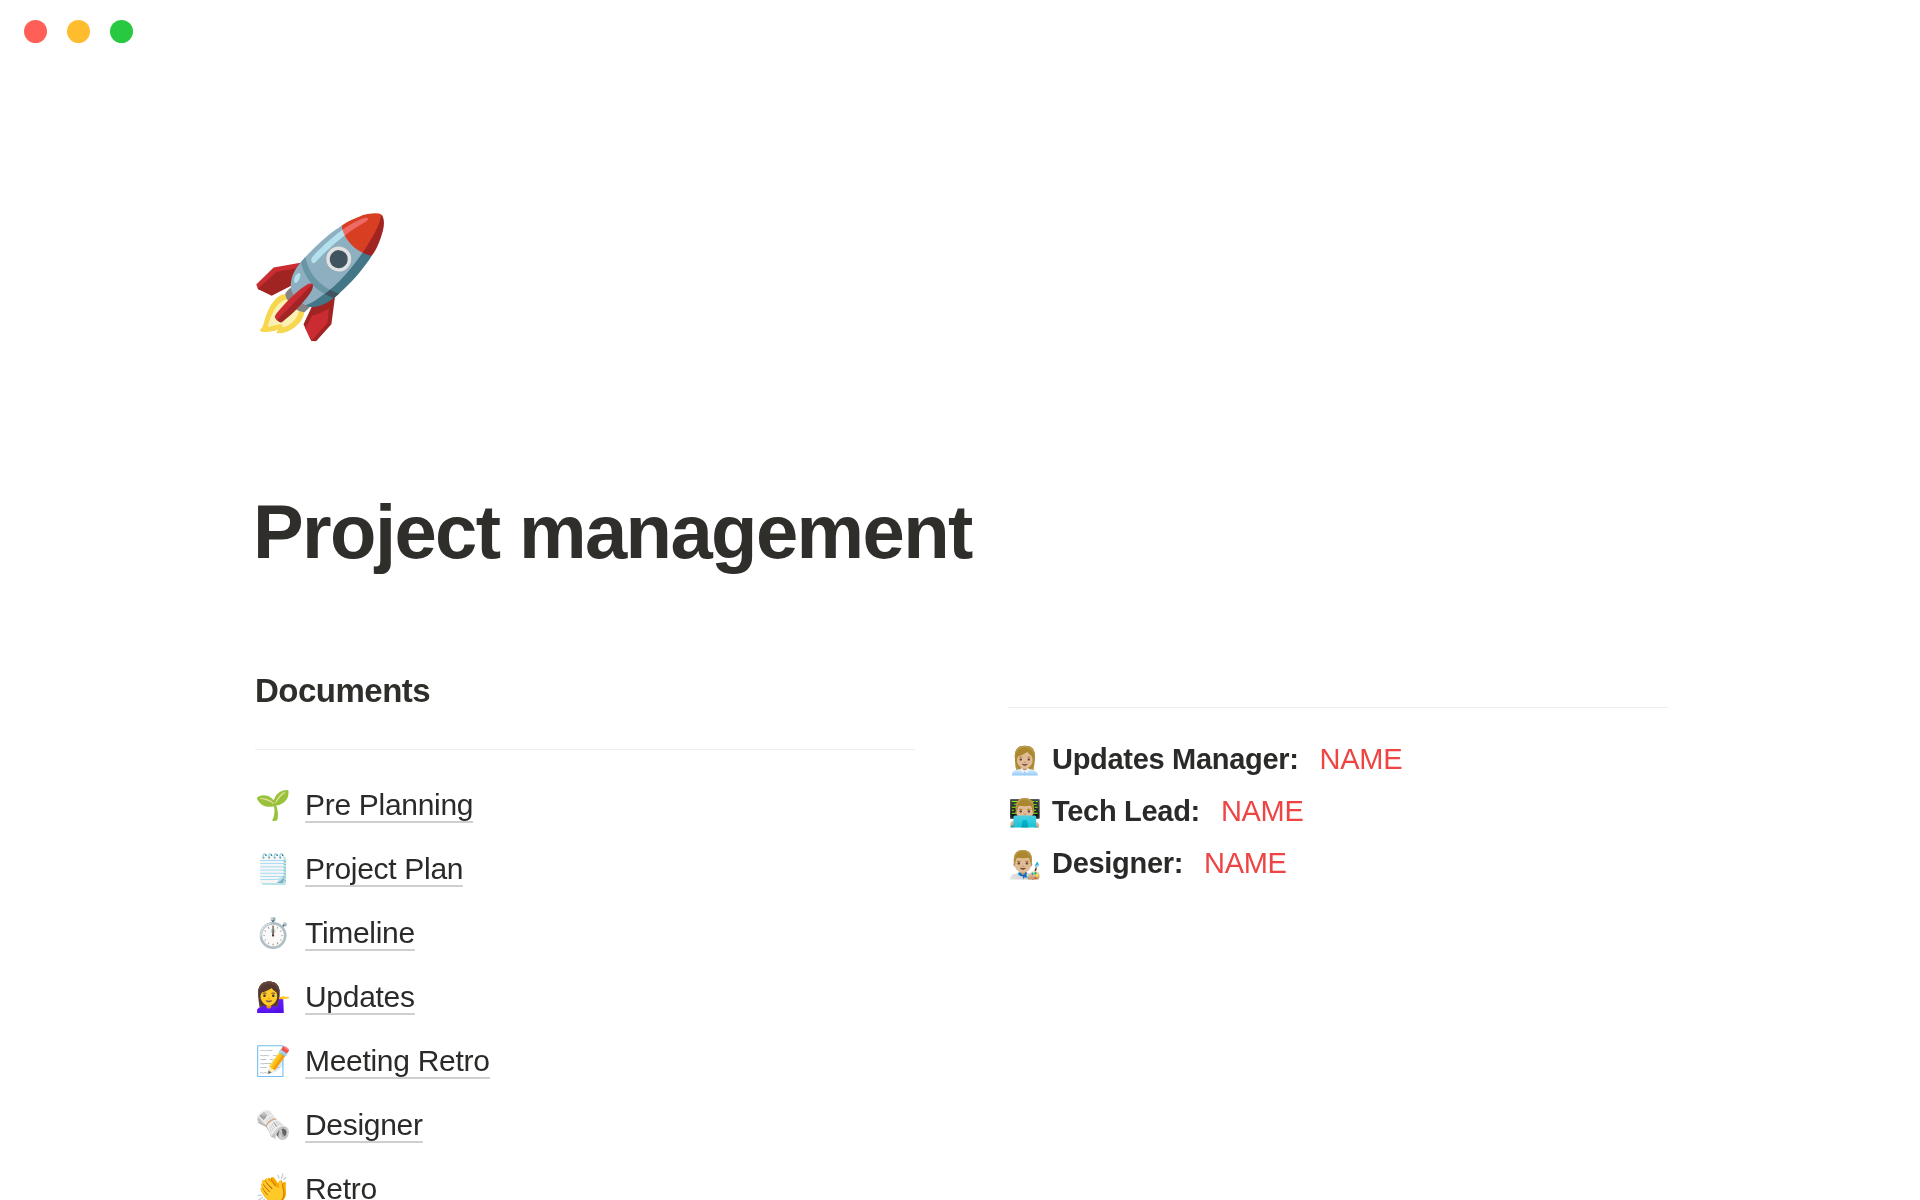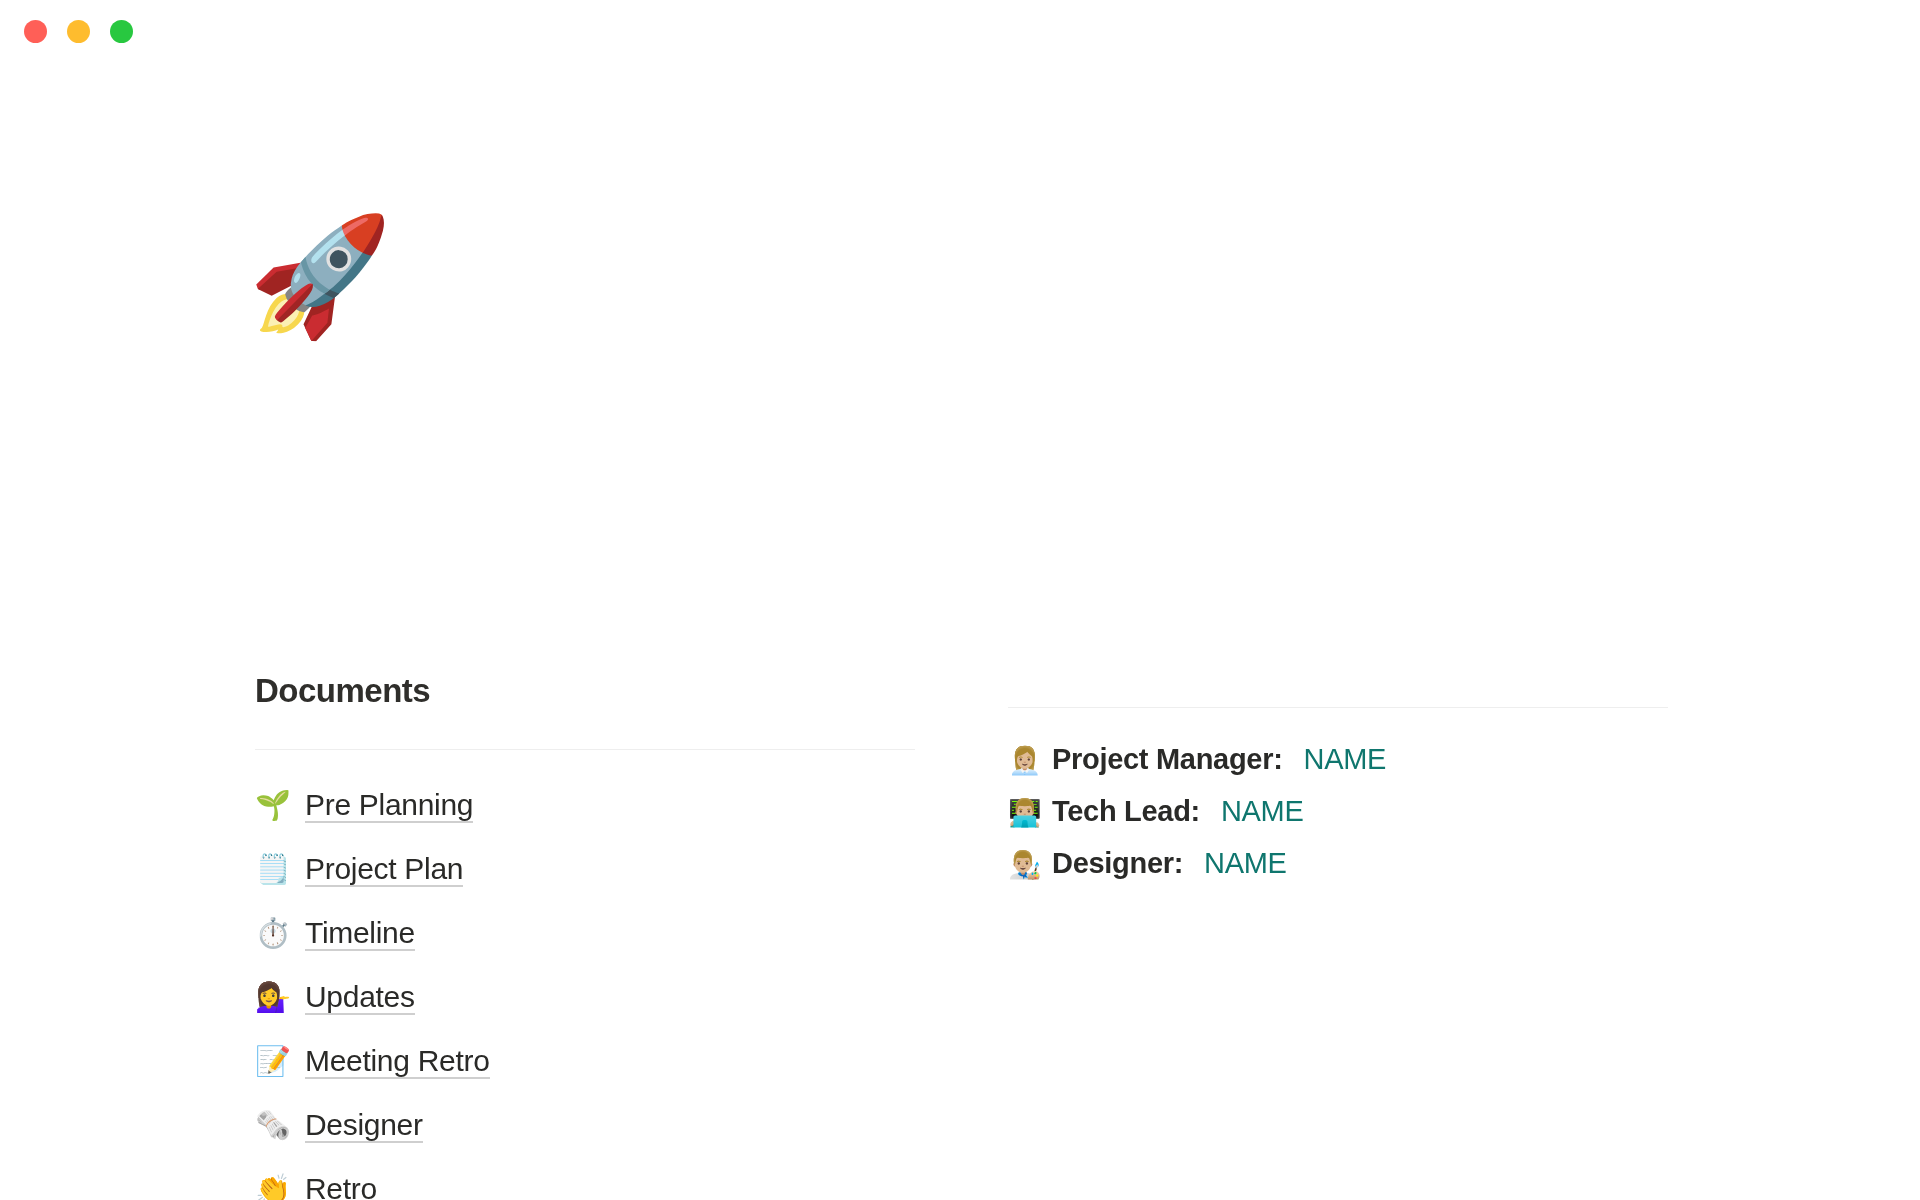--- a/index.html
+++ b/index.html
@@ -163,40 +163,41 @@
     font-family: "DejaVu Sans", sans-serif;
     user-select: none;
   }
   .team-role {
     font-weight: bold;
     color: #2a2a28;
     white-space: nowrap;
   }
   .team-name {
     font-weight: normal;
-    color: #0f766e;
+    color: #ef4444;
     white-space: nowrap;
     margin-left: 9px;
   }
 </style>
 </head>
 <body>
 
 <div class="window-chrome">
   <div class="traffic-lights">
     <span class="tl-dot" style="background: rgb(255, 95, 87);"></span>
     <span class="tl-dot" style="background: rgb(254, 188, 46);"></span>
     <span class="tl-dot" style="background: rgb(40, 200, 64);"></span>
   </div>
 </div>
 
 <div class="page">
 
   <div class="page-icon">🚀</div>
 
+  <h1 class="page-title">Project management</h1>
 
   <div class="columns">
 
     <div class="column column-documents">
       <h2 class="section-heading">Documents</h2>
       <div class="section-divider"></div>
       <ul class="doc-list">
 
         <li class="doc-item">
           <span class="doc-emoji">🌱</span>
@@ -235,21 +236,21 @@
 
       </ul>
     </div>
 
     <div class="column column-team">
       <div class="section-divider"></div>
       <ul class="team-list">
 
         <li class="team-item">
           <span class="team-emoji">👩🏼‍💼</span>
-          <span class="team-role">Project Manager:</span>
+          <span class="team-role">Updates Manager:</span>
           <span class="team-name">NAME</span>
         </li>
 
         <li class="team-item">
           <span class="team-emoji">👨🏼‍💻</span>
           <span class="team-role">Tech Lead:</span>
           <span class="team-name">NAME</span>
         </li>
 
         <li class="team-item">

